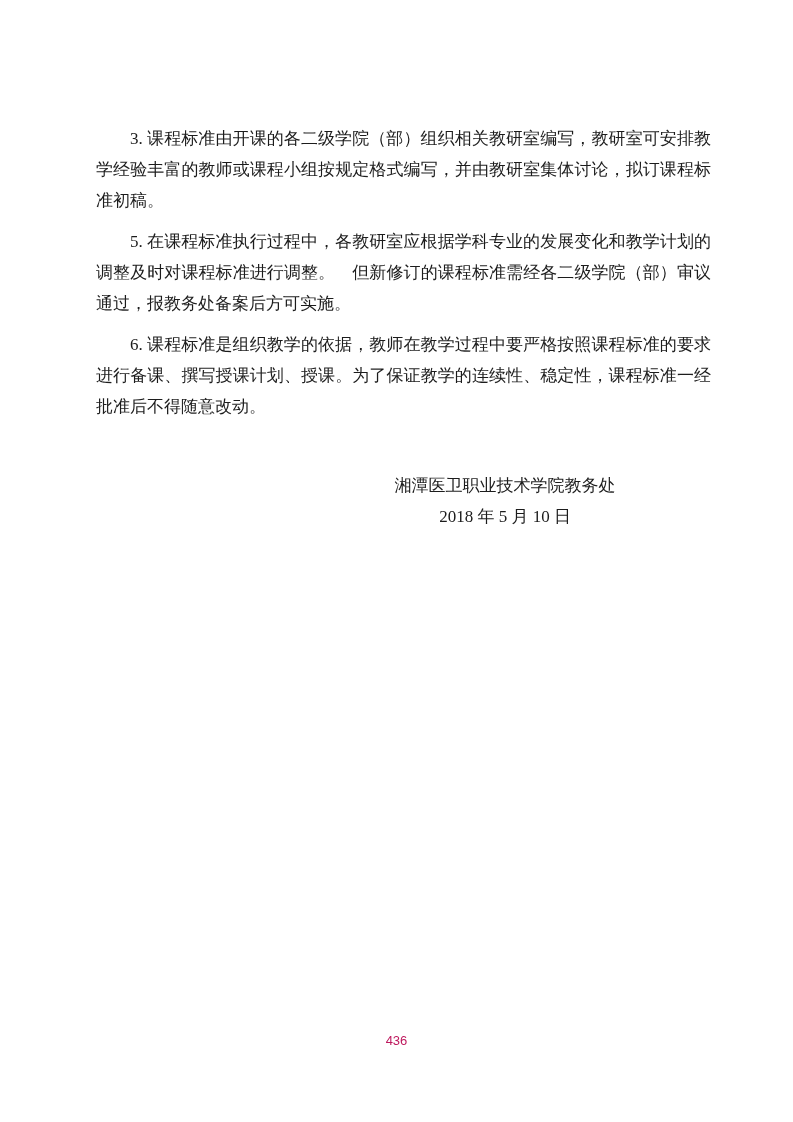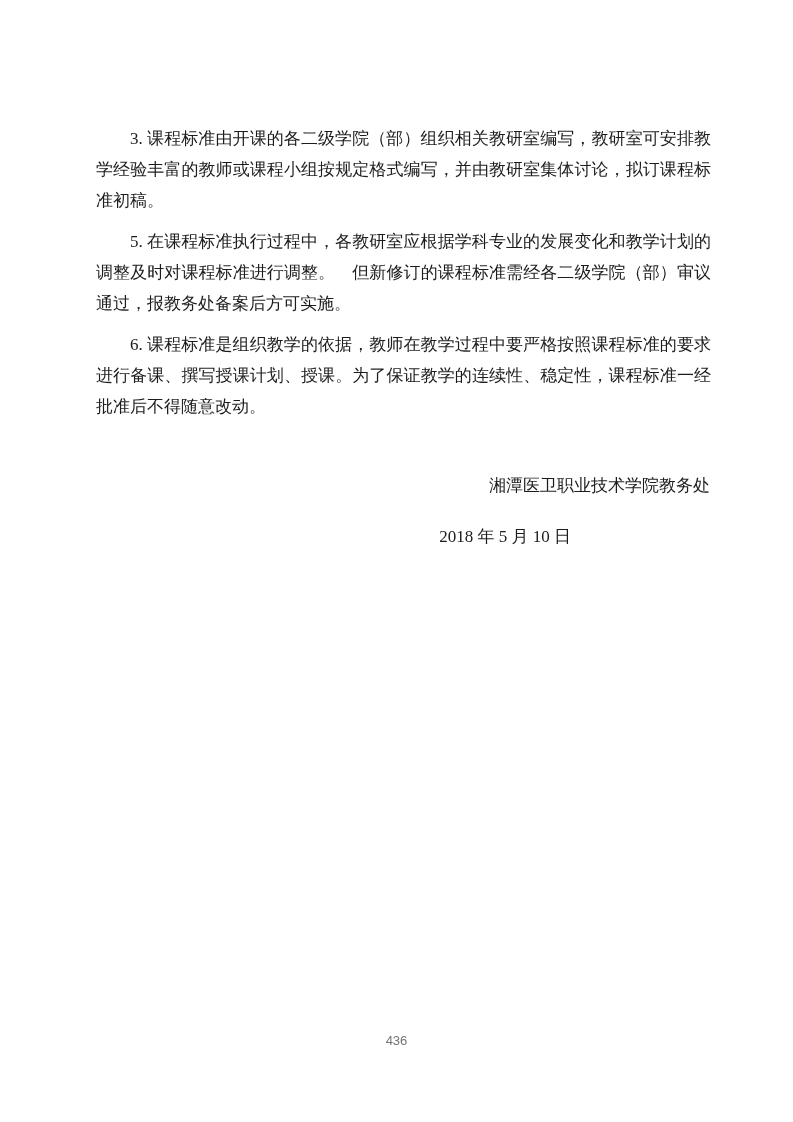--- a/index.html
+++ b/index.html
@@ -32,36 +32,35 @@
   }
   .signoff {
     margin-top: 48px;
     margin-left: 204px;
     width: 410px;
     text-align: center;
   }
   .sig-line {
     font-size: 17px;
     line-height: 31px;
-    text-align: right;
   }
   .date-line {
     font-size: 17px;
     line-height: 31px;
-    margin-top: 20px;
+    margin-top: 0;
   }
   .page-number {
     position: absolute;
     top: 1033px;
     left: 0;
     width: 100%;
     text-align: center;
     font-family: "Liberation Sans", "DejaVu Sans", sans-serif;
     font-size: 13px;
-    color: #737373;
+    color: #be185d;
   }
 </style>
 </head>
 <body>
 
 <div class="page">
   <div class="content">
     <p class="para">3. 课程标准由开课的各二级学院（部）组织相关教研室编写，教研室可安排教学经验丰富的教师或课程小组按规定格式编写，并由教研室集体讨论，拟订课程标准初稿。</p>
     <p class="para">5. 在课程标准执行过程中，各教研室应根据学科专业的发展变化和教学计划的调整及时对课程标准进行调整。　但新修订的课程标准需经各二级学院（部）审议通过，报教务处备案后方可实施。</p>
     <p class="para">6. 课程标准是组织教学的依据，教师在教学过程中要严格按照课程标准的要求进行备课、撰写授课计划、授课。为了保证教学的连续性、稳定性，课程标准一经批准后不得随意改动。</p>

